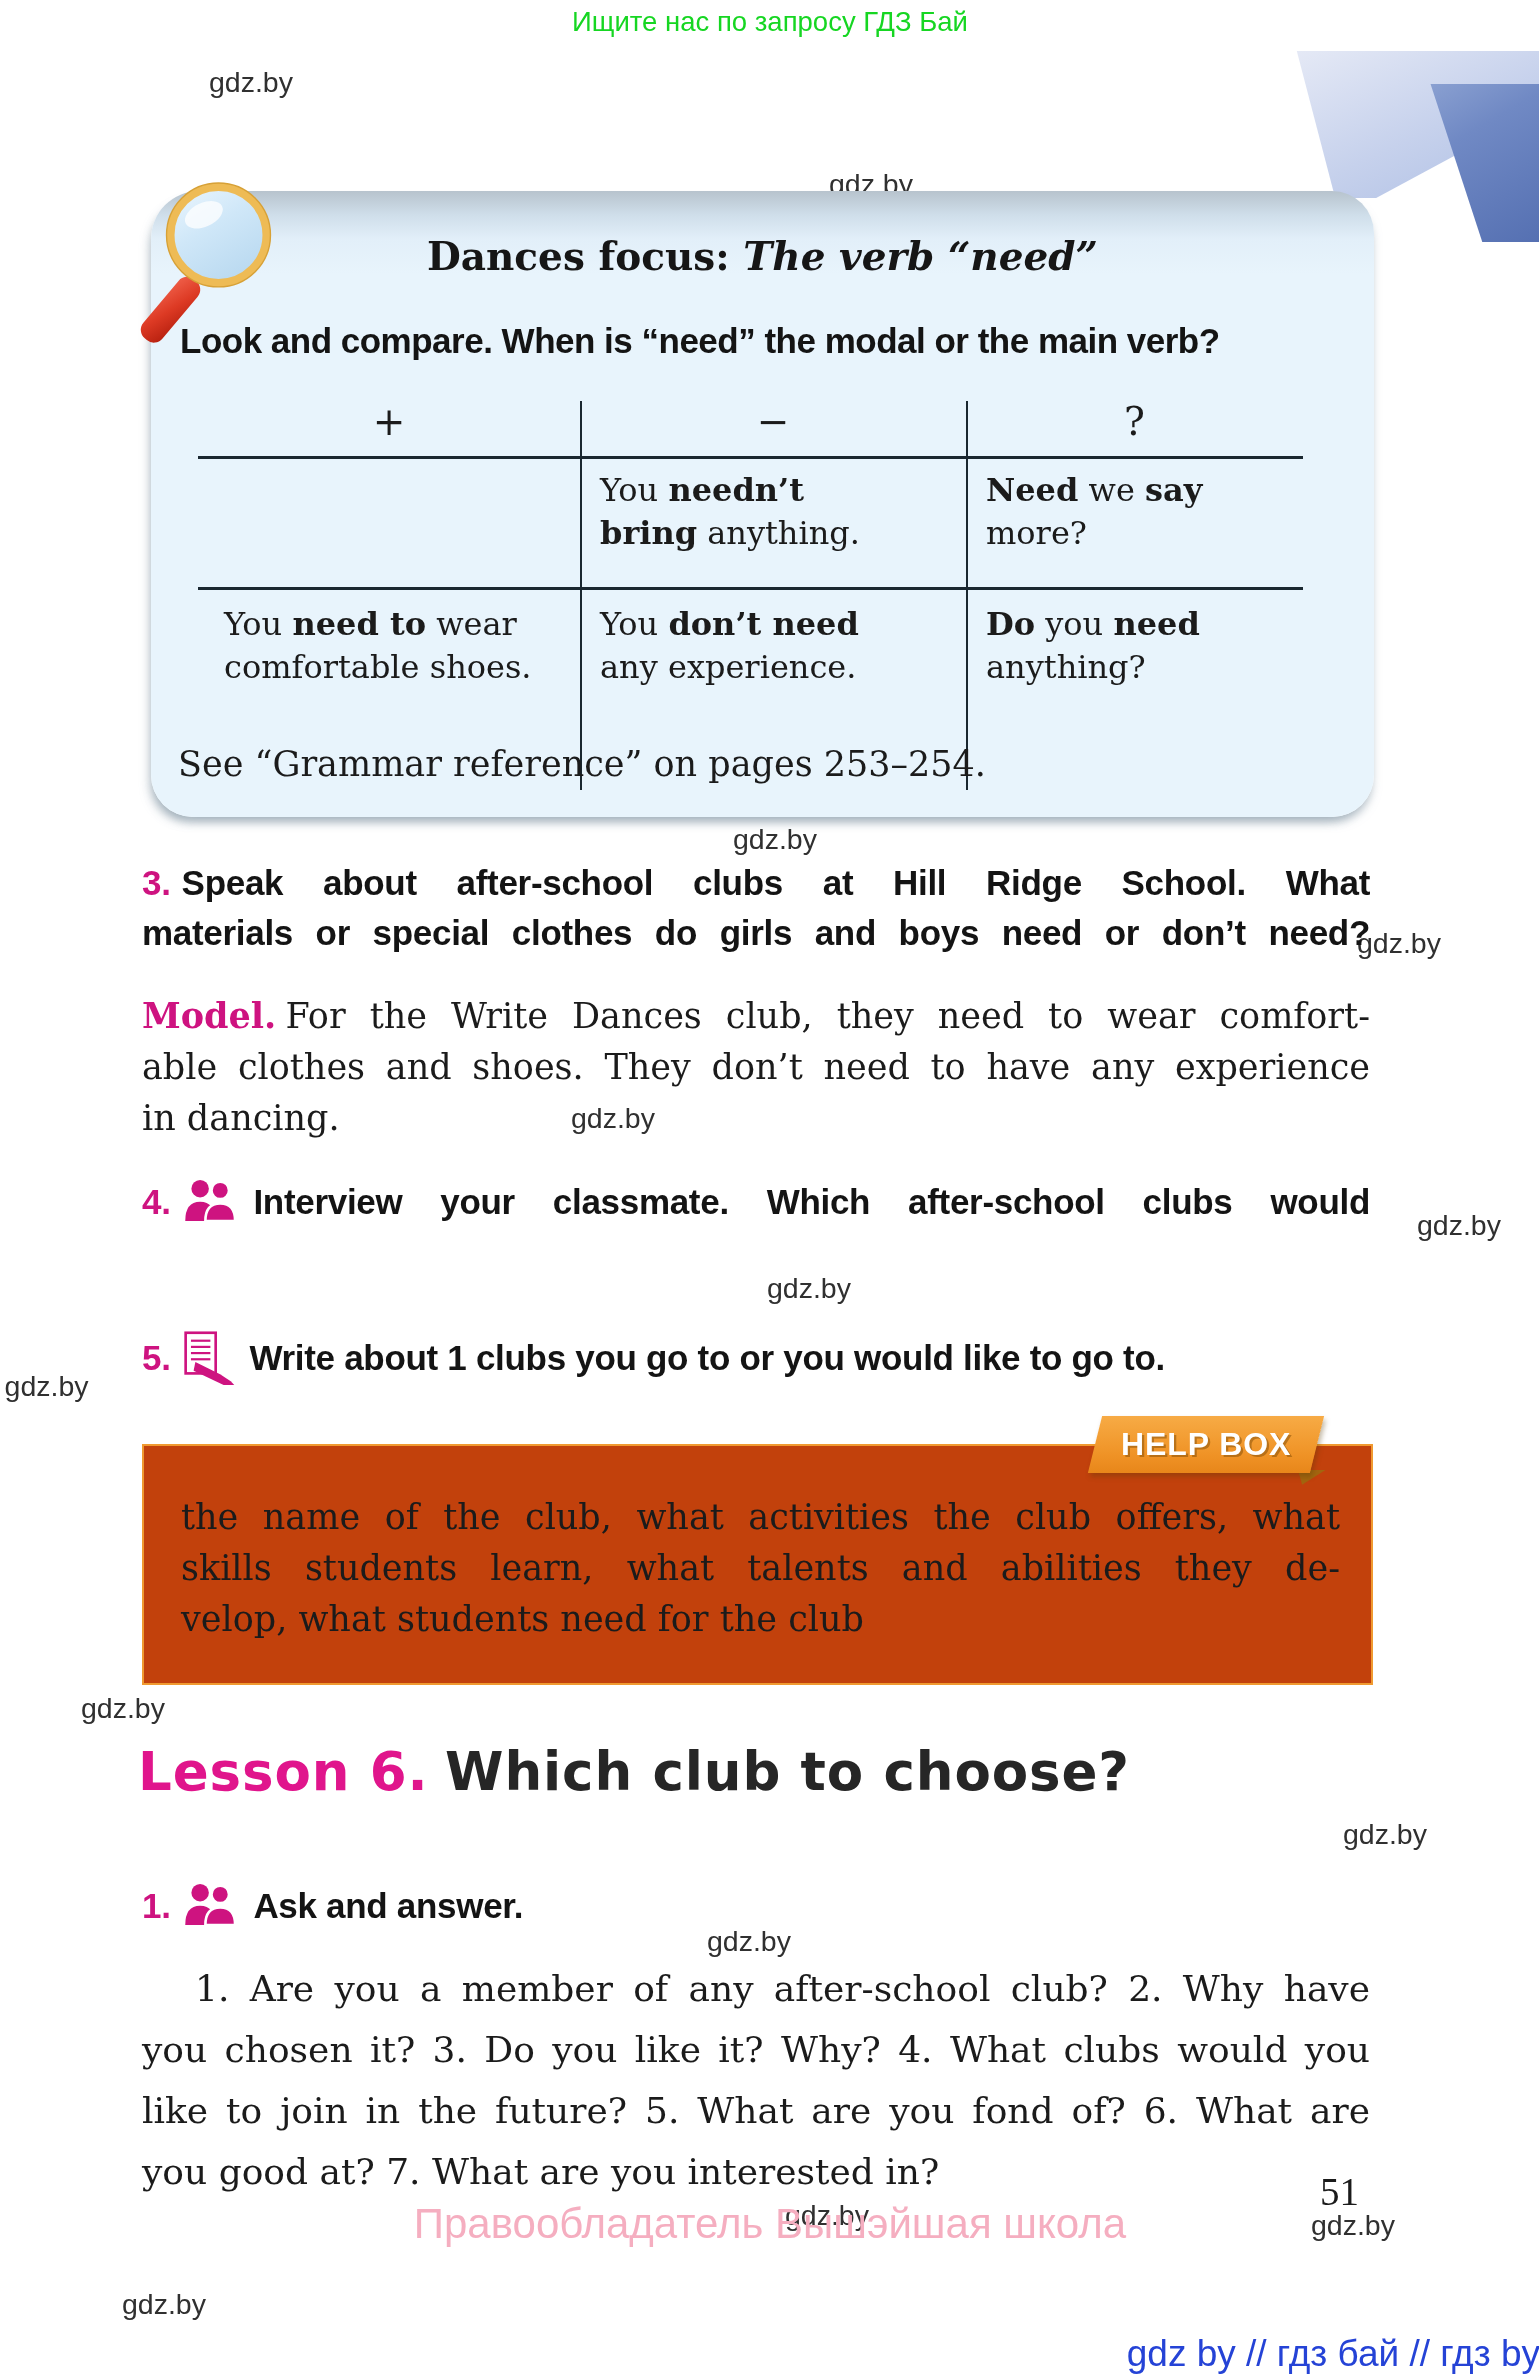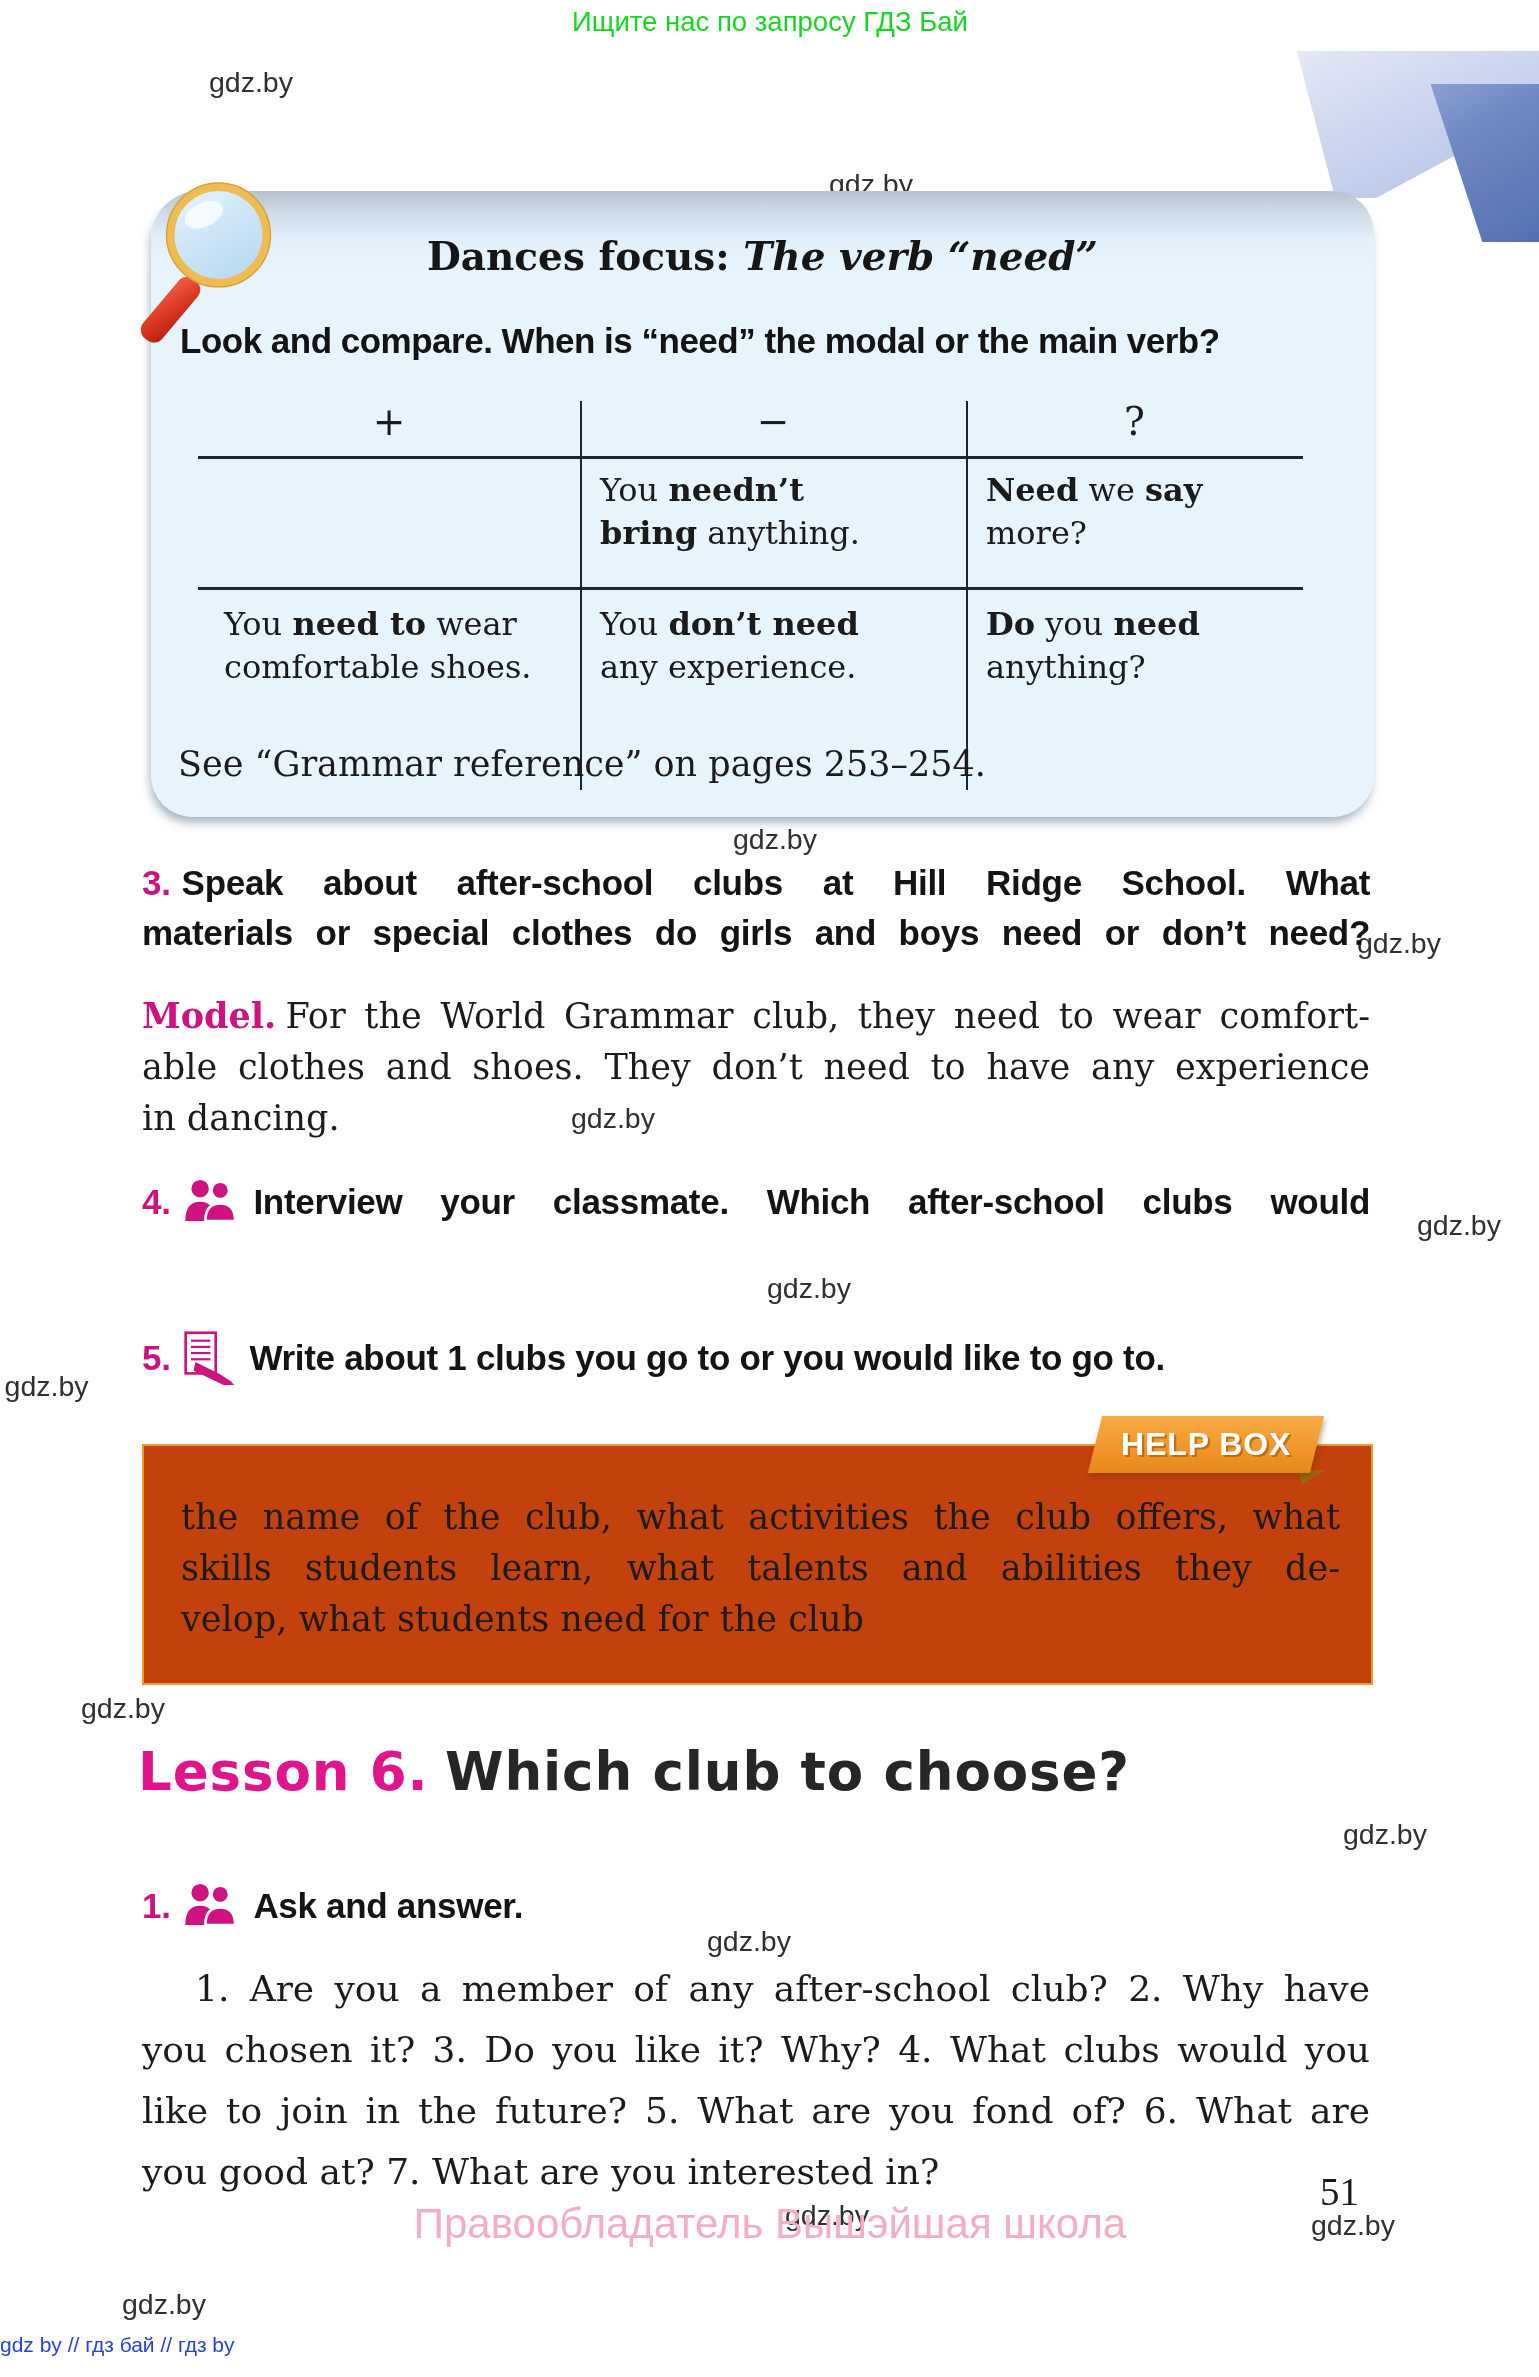--- a/index.html
+++ b/index.html
@@ -78,22 +78,22 @@
   
   .questions{position:absolute;left:142px;top:1958px;width:1228px;
              font-size:36px;line-height:61px;}
   .q-indent{padding-left:53px;}
 
   
   .pagenum{position:absolute;left:1320px;top:2169px;font-size:39px;
            font-family:Liberation Serif, serif;color:#1b1b1b;}
   .copyright{position:absolute;left:0;right:0;top:2200px;text-align:center;
              color:#f5aec0;font-size:42px;}
-  .links{position:absolute;left:0;right:0;top:2333px;text-align:left;
-         color:#2543d6;font-size:21px;font-weight:500;}
+  .links{position:absolute;left:0;right:0;top:2333px;text-align:right;
+         color:#2543d6;font-size:37px;font-weight:500;}
 </style>
 </head>
 <body>
 
 <div class="page">
 
   <div class="promo">Ищите нас по запросу ГДЗ Бай</div>
 
   <div class="corner-light"></div>
   <div class="corner-dark"></div>
@@ -167,21 +167,21 @@
 
   <div class="ex3">
     <div class="sansline jl">
       <span class="exnum">3.</span><span>Speak about after-school clubs at Hill Ridge School. What</span>
     </div>
     <div class="sansline jl">materials or special clothes do girls and boys need or don’t need?</div>
   </div>
 
   <div class="model serifpar">
     <div class="jl">
-      <span class="mlabel">Model.</span><span>For the World Grammar club, they need to wear comfort-</span>
+      <span class="mlabel">Model.</span><span>For the Write Dances club, they need to wear comfort-</span>
     </div>
     <div class="jl">able clothes and shoes. They don’t need to have any experience</div>
     <div>in dancing.</div>
   </div>
 
   <div class="ex4">
     <div class="sansline jl">
       <span class="exnum">4.</span><svg class="icon-inline" width="57" height="42" viewBox="0 0 64 48">
           <g fill="#ce1380">
             <circle cx="19" cy="11" r="10"></circle>

